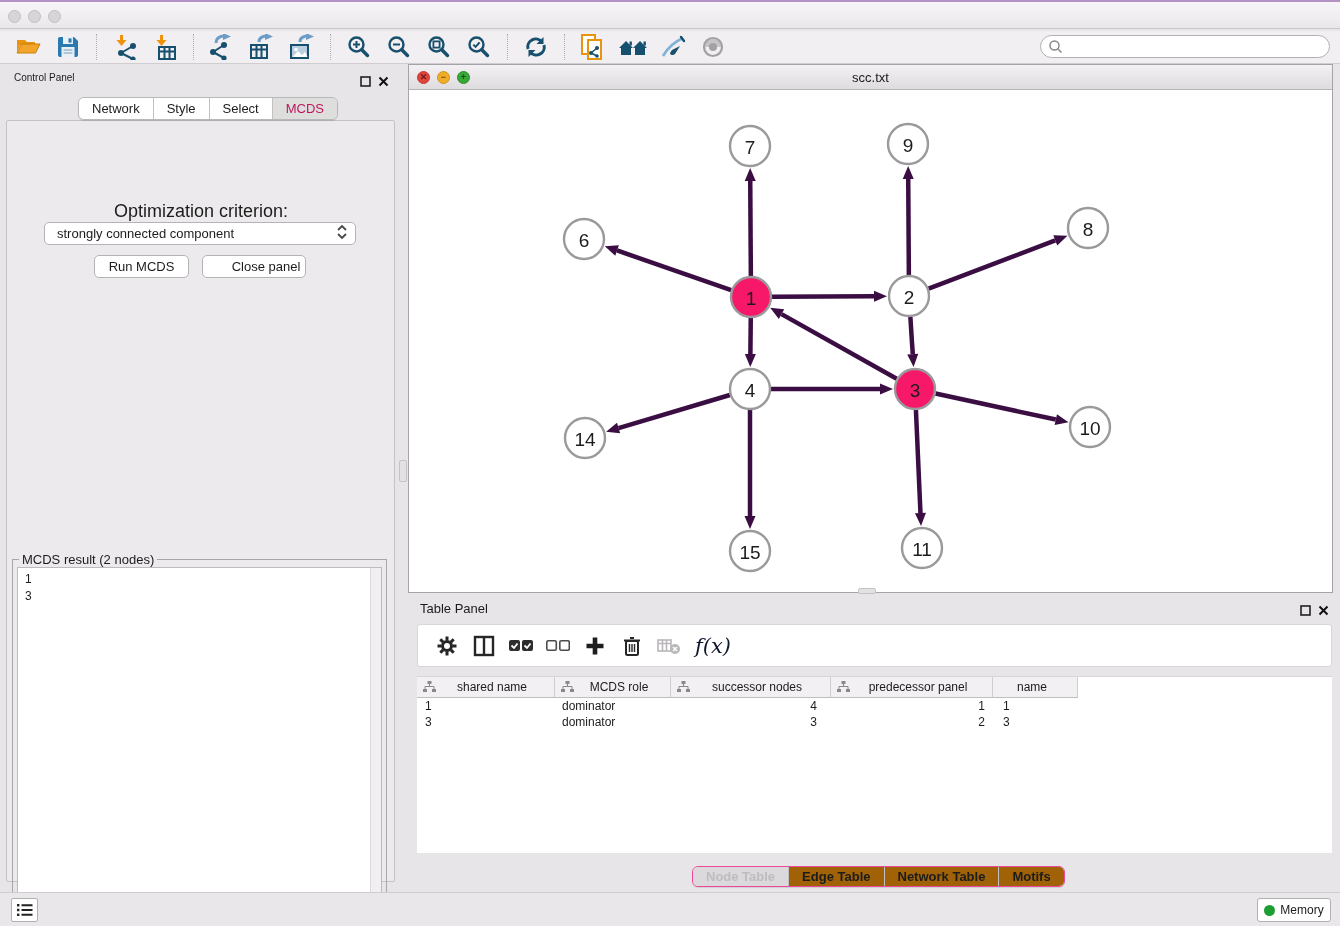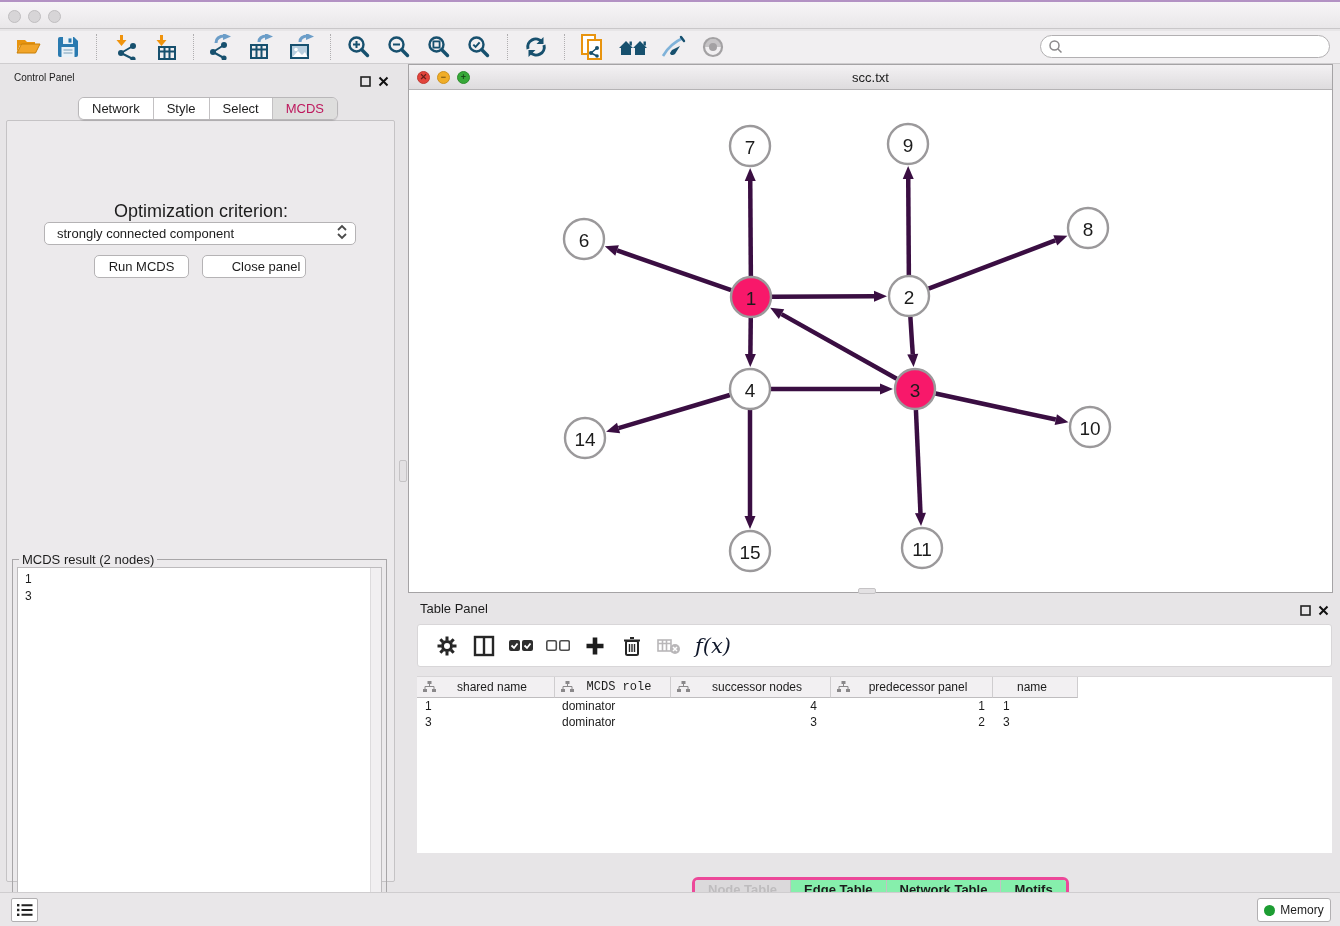--- a/index.html
+++ b/index.html
@@ -64,23 +64,23 @@
   #fx-label { font-size:21px; font-style:italic; color:#0f172a; font-family:"DejaVu Serif",serif; }
   #tp-table { left:13px; top:81px; width:915px; height:177px; background:#fff; border-top:1px solid #d8d6d8; }
   #tp-header { display:flex; height:21px; }
   .th { background:#f2f0f2; border-right:1px solid #cfcdcf; border-bottom:1px solid #bfbdbf; display:flex; align-items:center; font-size:12px; }
   .th .lbl { flex:1; text-align:center; padding-right:6px; }
   .th .tree { margin-left:6px; }
   .trow { display:flex; height:16px; font-size:12px; }
   .td { padding-top:1px; }
   .td.l { text-align:left; } .td.r { text-align:right; }
 
-  #tp-tabs { left:288px; top:271px; height:21px; display:flex; border:3px solid #ec4899; border-radius:6px; overflow:hidden;
-    box-shadow:0 1px 1px rgba(0,0,0,.1);margin-top:11px; }
-  .tp-tab { font-size:13px; font-weight:600; padding:2px 13px 0 13px; background:#86efac; border-right:1px solid #c3c1c3; }
+  #tp-tabs { left:288px; top:271px; height:21px; display:flex; border:1px solid #ec4899; border-radius:6px; overflow:hidden;
+    box-shadow:0 1px 1px rgba(0,0,0,.1); }
+  .tp-tab { font-size:13px; font-weight:600; padding:2px 13px 0 13px; background:#a16207; border-right:1px solid #c3c1c3; }
   .tp-tab:last-child { border-right:none; }
   .tp-tab.sel { background:#dbd9db; color:#bebcbe; }
 
   
   #status-bar { left:0; top:892px; width:1340px; height:34px; border-top:1px solid #cfcdcf; background:#e9e7e9; }
   #list-btn { left:11px; top:5px; width:27px; height:24px; background:#fff; border:1px solid #b2b0b2; border-radius:2px;
     display:flex; align-items:center; justify-content:center; }
   #memory-btn { right:9px; top:5px; width:74px; height:24px; background:#fff; border:1px solid #b2b0b2; border-radius:3px;
     display:flex; align-items:center; justify-content:center; gap:5px; font-size:12px; }
   #memory-dot { width:11px; height:11px; border-radius:50%; background:#1d9d33; }
@@ -435,21 +435,21 @@
         <svg class="tree" width="13" height="12" viewBox="0 0 13 12">
             <g fill="#8a888a">
               <rect x="4.5" y="0" width="4" height="3"></rect>
               <rect x="0" y="8" width="4" height="3"></rect>
               <rect x="9" y="8" width="4" height="3"></rect>
             </g>
             <path d="M6.5 3v2.5M2 8V5.5h9V8" fill="none" stroke="#8a888a"></path>
           </svg>
         <span class="lbl">shared name</span>
       </div>
-      <div class="th" style="width:116px;font-family:Liberation Mono, monospace;">
+      <div class="th" style="width:116px;">
         <svg class="tree" width="13" height="12" viewBox="0 0 13 12">
             <g fill="#8a888a">
               <rect x="4.5" y="0" width="4" height="3"></rect>
               <rect x="0" y="8" width="4" height="3"></rect>
               <rect x="9" y="8" width="4" height="3"></rect>
             </g>
             <path d="M6.5 3v2.5M2 8V5.5h9V8" fill="none" stroke="#8a888a"></path>
           </svg>
         <span class="lbl">MCDS role</span>
       </div>

